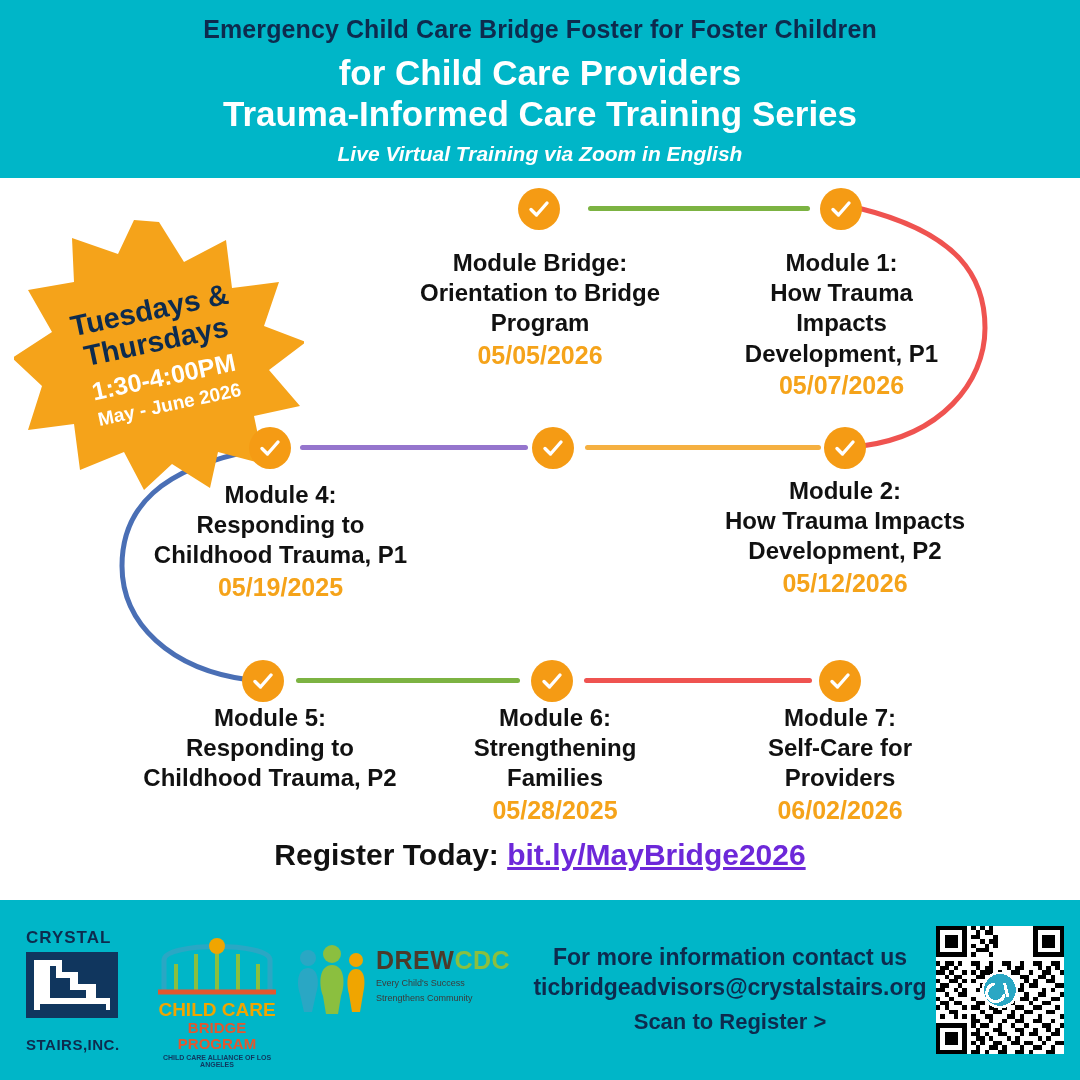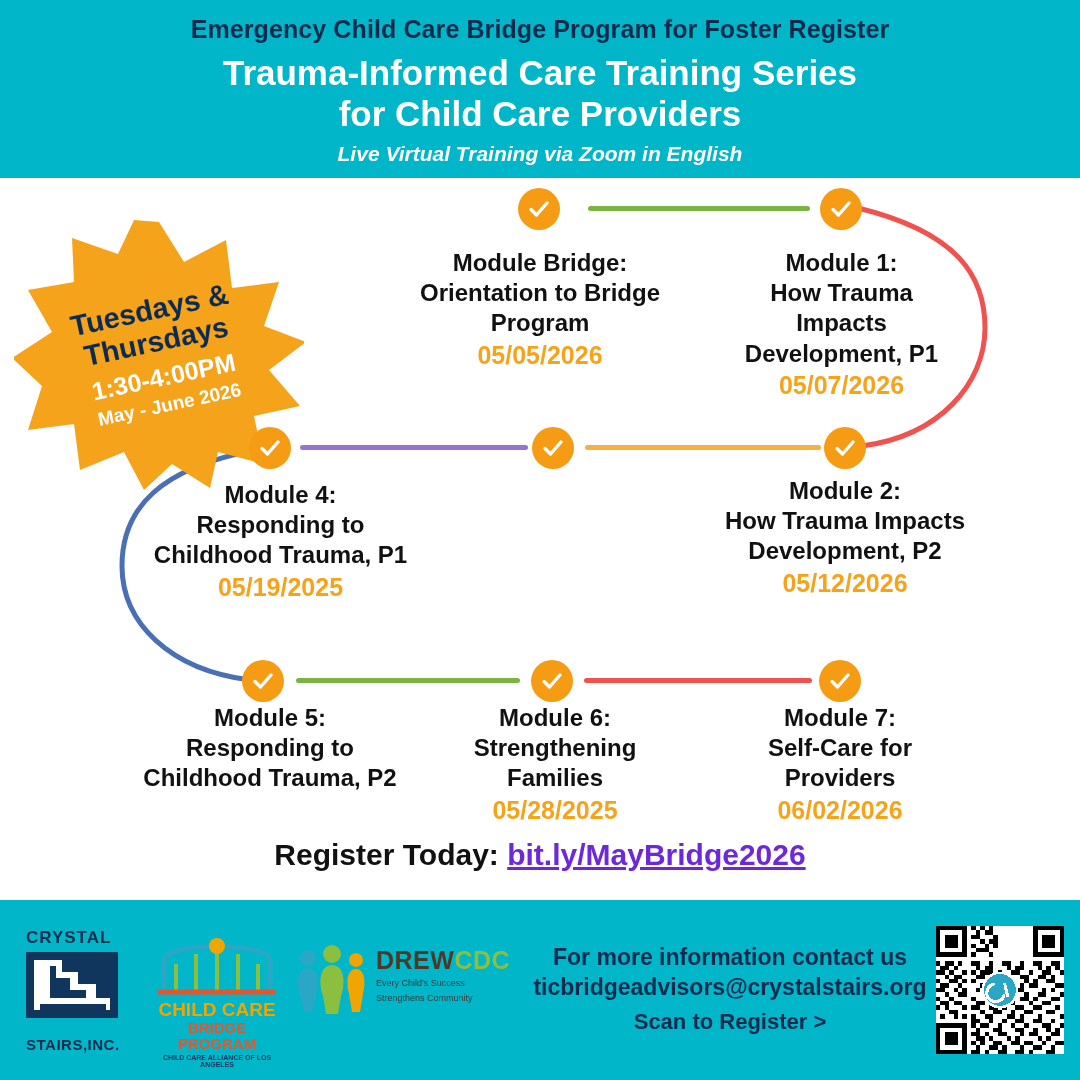--- a/index.html
+++ b/index.html
@@ -150,24 +150,24 @@
   .ld-title { font-size: 25px; font-weight: bold; color: #4b3a2a; letter-spacing: 0.5px;}
   .ld-title .cdc { color: #8bbf3f; margin-top: 36px; }
   .ld-sub { font-size: 9px; color: #3b3b3b; line-height: 1.3; margin-top: 3px; }
 </style>
 </head>
 <body>
 
 <div id="poster">
 
   <div class="header">
-    <div class="header-eyebrow">Emergency Child Care Bridge Program for Foster Register</div>
+    <div class="header-eyebrow">Emergency Child Care Bridge Foster for Foster Children</div>
     <div class="header-title">
+      <div>for Child Care Providers</div>
       <div>Trauma-Informed Care Training Series</div>
-      <div>for Child Care Providers</div>
     </div>
     <div class="header-sub">Live Virtual Training via Zoom in English</div>
   </div>
 
   <div class="body-area">
 
     <svg class="curve" width="1080" height="722">
 
       <path d="M 858 30 C 960 55, 985 100, 985 150 C 985 205, 940 258, 862 268" stroke="#ef5350" stroke-width="5" fill="none" stroke-linecap="round"></path>
 

